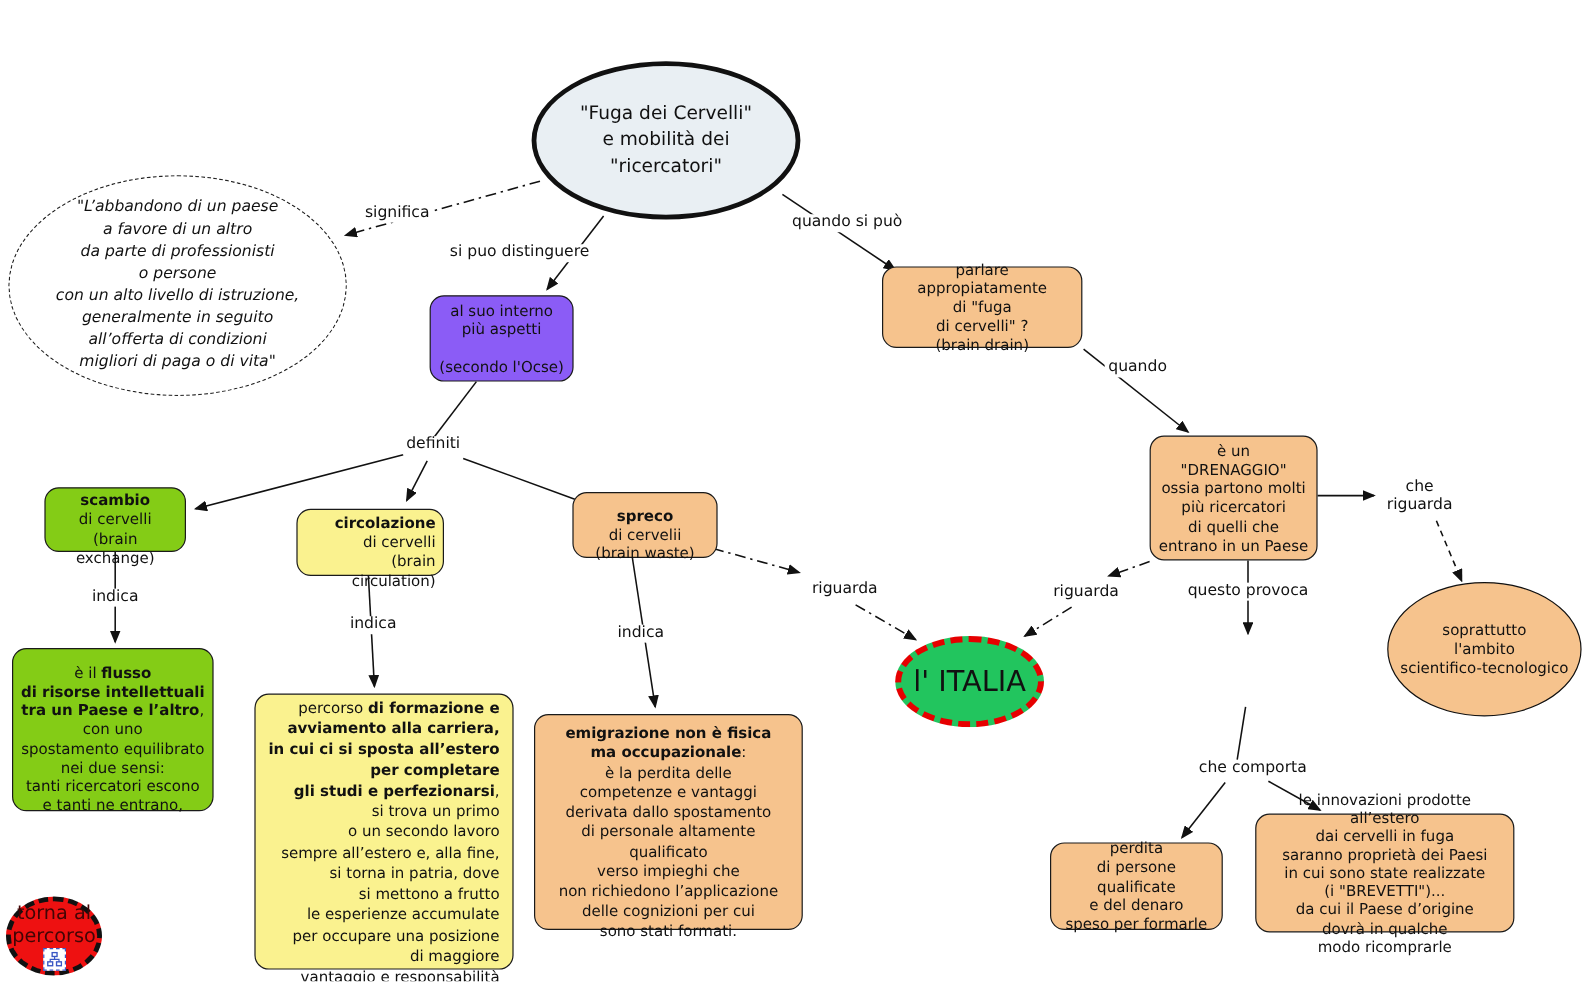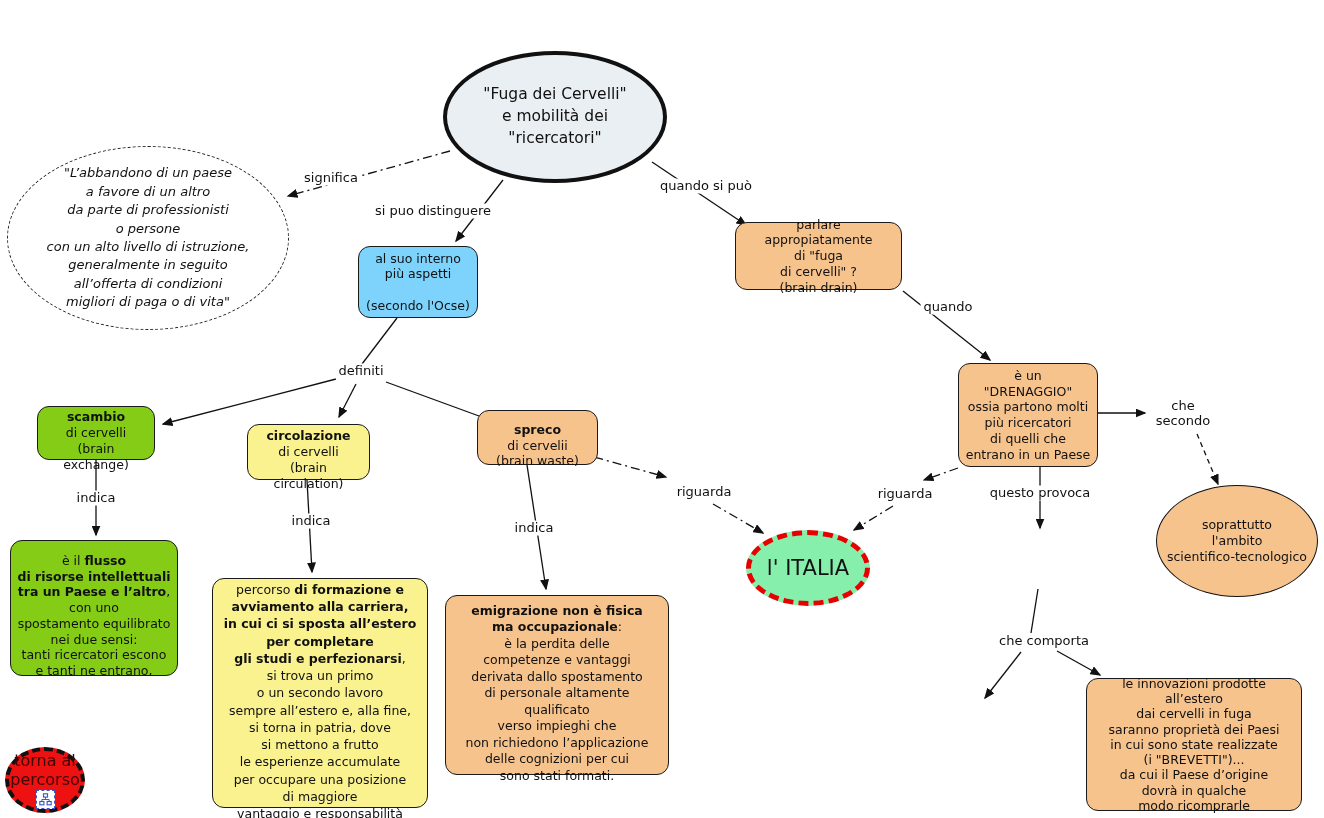--- a/index.html
+++ b/index.html
@@ -9,27 +9,27 @@
   }
   svg.edges{position:absolute;left:0;top:0;z-index:1;}
   .node{
     position:absolute;z-index:2;display:flex;align-items:center;justify-content:center;
     text-align:center;font-size:12.5px;line-height:1.26;box-sizing:border-box;
   }
   .node .txt{white-space:pre-line;}
   .box{border:1.4px solid #1a1a1a;border-radius:12px;padding:5px 6px;}
   .ellipse{border-radius:50%;}
   .b{font-weight:bold;}
-  .bluegray{background:#7dd3fc;align-items:center;}
+  .bluegray{background:#8b5cf6;align-items:center;}
   .orange{background:#f6c38d;}
   .green{background:#84cc16;text-align:center;}
-  .yellow{background:#faf28f;}
+  .yellow{background:#faf28f;text-align:right;}
   .root-ellipse{border:4px solid #111;background:#e9eff3;font-size:15.5px;line-height:1.4;}
   .quote-ellipse{border:1.6px dashed #222;background:#fff;font-style:italic;font-size:13px;line-height:1.42;}
-  .italia-ellipse{border:5px dashed #e60000;background:#86efac;font-size:21px;}
+  .italia-ellipse{border:5px dashed #e60000;background:#22c55e;font-size:24px;}
   .sopra-ellipse{border:1.6px solid #111;background:#f6c38d;}
   .torna-ellipse{border:4.5px dashed #111;background:#ee1111;color:#420505;font-size:16px;line-height:1.2;flex-direction:column;}
   .label{
     position:absolute;z-index:3;transform:translate(-50%,-50%);
     background:#fff;padding:0 3px;font-size:13px;white-space:pre-line;text-align:center;line-height:1.15;
   }
   .torna-icon{margin-top:1px;width:17px;height:17px;background:#fff;border:1px dashed #3a57c4;
     display:flex;align-items:center;justify-content:center;}
 </style>
 </head>
@@ -200,22 +200,28 @@
     <div class="txt">l' ITALIA</div>
   </div>
 
   <div class="node ellipse sopra-ellipse" style="left:1156px;top:485px;width:162px;height:112px;">
     <div class="txt">soprattutto
 l'ambito
 scientifico-tecnologico</div>
   </div>
 
 
-
-  <div class="node box orange" style="left:1086px;top:678px;width:216px;height:133px;line-height:1.22;">
+  <div class="node box orange" style="left:875px;top:702px;width:144px;height:73px;">
+    <div class="txt">perdita
+di persone qualificate
+e del denaro
+speso per formarle</div>
+  </div>
+
+  <div class="node box orange" style="left:1046px;top:678px;width:216px;height:99px;line-height:1.22;">
     <div class="txt">le innovazioni prodotte all’estero
 dai cervelli in fuga
 saranno proprietà dei Paesi
 in cui sono state realizzate
 (i "BREVETTI")...
 da cui il Paese d’origine
 dovrà in qualche
 modo ricomprarle</div>
   </div>
 
@@ -237,16 +243,16 @@
   <div class="label" style="left:706px;top:186px;">quando si può</div>
   <div class="label" style="left:948px;top:307px;">quando</div>
   <div class="label" style="left:361px;top:371px;text-align:center;">definiti</div>
   <div class="label" style="left:96px;top:498px;">indica</div>
   <div class="label" style="left:311px;top:521px;">indica</div>
   <div class="label" style="left:534px;top:528px;">indica</div>
   <div class="label" style="left:704px;top:492px;">riguarda</div>
   <div class="label" style="left:905px;top:494px;">riguarda</div>
   <div class="label" style="left:1040px;top:493px;">questo provoca</div>
   <div class="label" style="left:1183px;top:414px;">che
-secondo</div>
+riguarda</div>
   <div class="label" style="left:1044px;top:641px;">che comporta</div>
 
 </div>
 
 </body></html>

